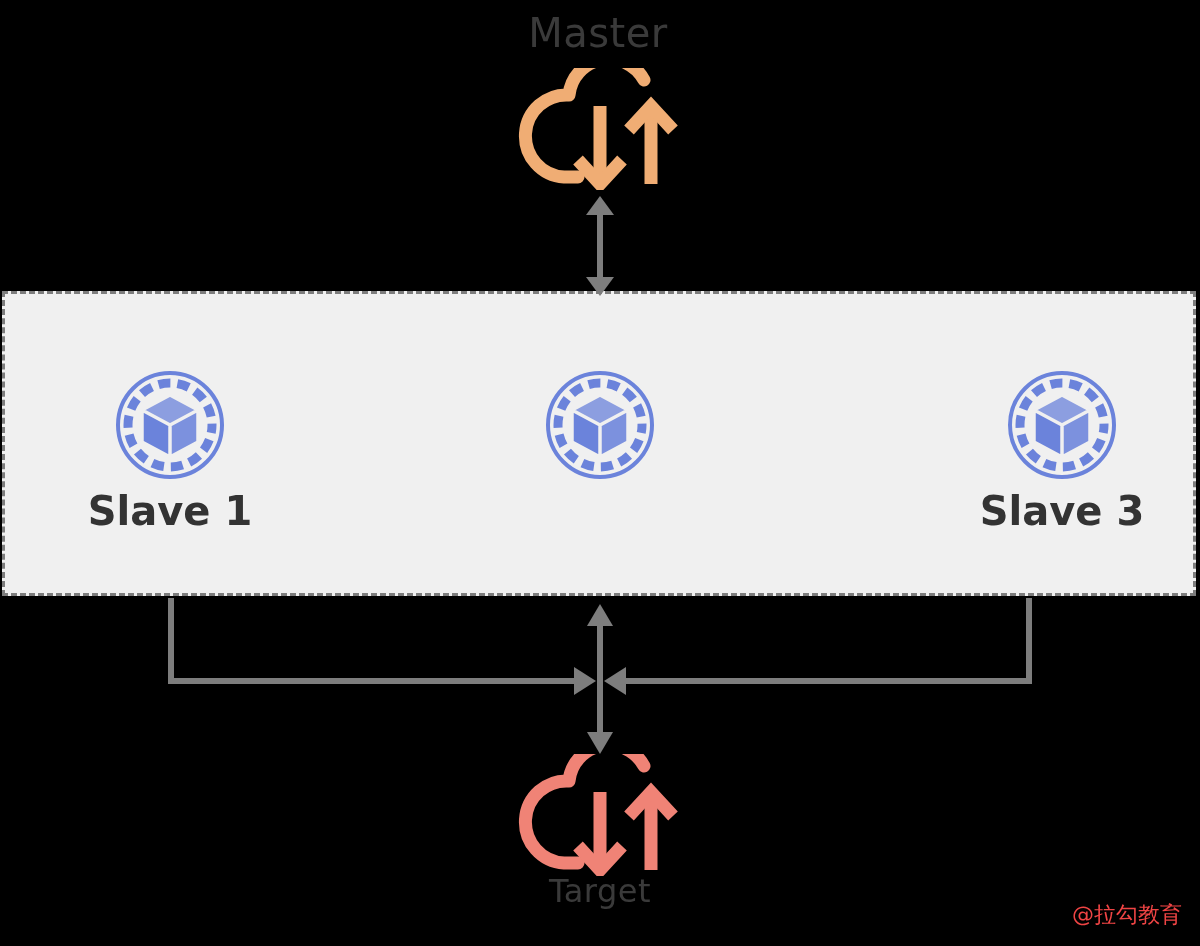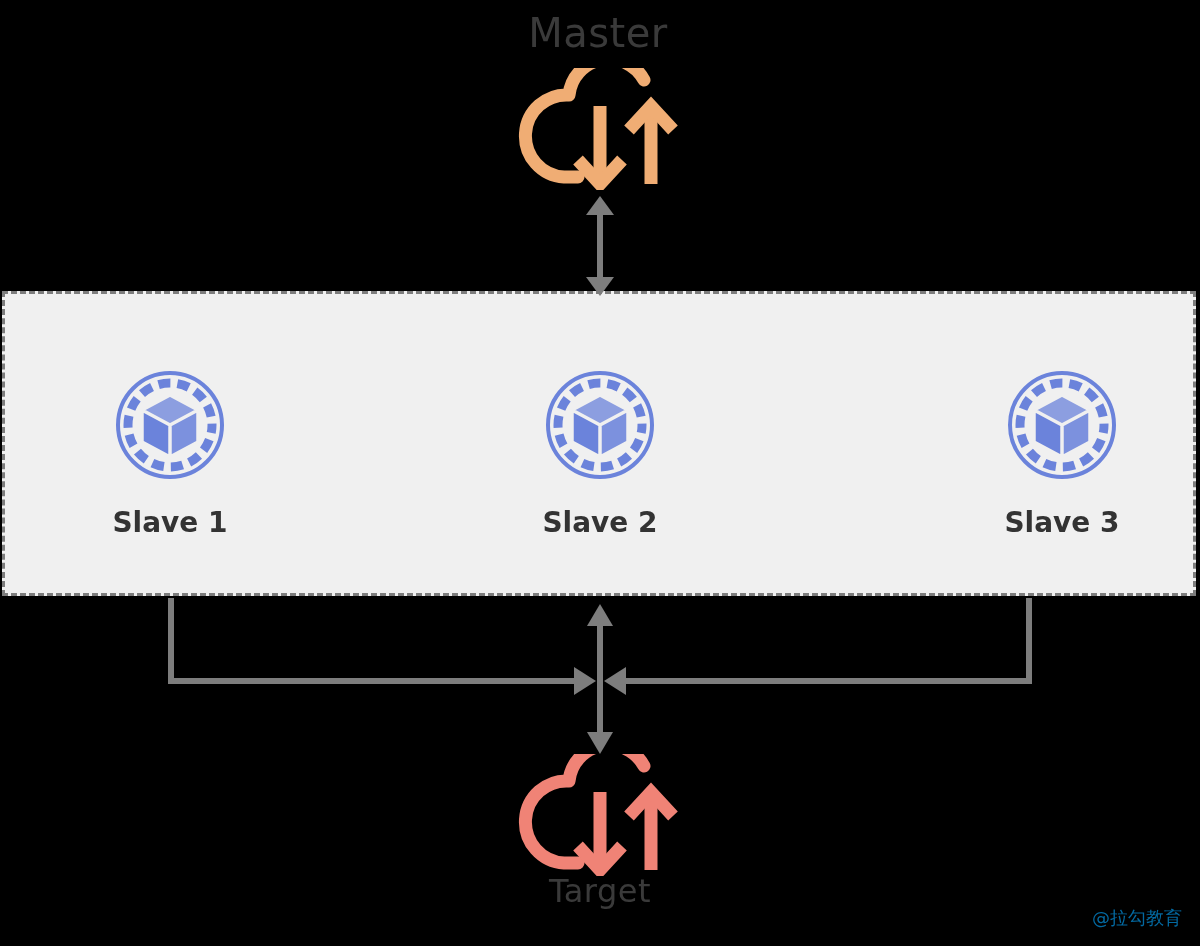--- a/index.html
+++ b/index.html
@@ -43,24 +43,24 @@
   #target-label {
     left: 0;
     top: 872px;
     width: 1200px;
     font-size: 32px;
     font-weight: 400;
     letter-spacing: 0.5px;
   }
   .node-label {
     position: absolute;
-    top: 506px;
+    top: 488px;
     width: 300px;
     text-align: center;
-    font-size: 28px;
+    font-size: 40px;
     font-weight: 700;
     color: #333333;
     white-space: nowrap;
   }
   #slave-label-0 { left: 20px; }
   #slave-label-1 { left: 450px; }
   #slave-label-2 { left: 912px; }
 
   
   #slave-container {
@@ -92,22 +92,22 @@
     height: 122px;
   }
   #master-icon { left: 516px; top: 68px; }
   #target-icon { left: 516px; top: 754px; }
 
   
   #watermark {
     position: absolute;
     right: 18px;
     bottom: 16px;
-    font-size: 18px;
-    color: #0369a1;
+    font-size: 22px;
+    color: #ef4444;
     white-space: nowrap;
     font-family: "DejaVu Sans", "Liberation Sans", sans-serif;
     margin-left: 42px;
   }
 </style>
 </head>
 <body>
 
 <div id="diagram">
 
@@ -164,21 +164,20 @@
       <g fill="#6B83DB">
         <path d="M 56 26 L 84 41 L 56 56 L 28 41 Z" opacity="0.75"></path>
         <path d="M 28 41 L 56 56 L 56 88 L 28 73 Z" opacity="1"></path>
         <path d="M 84 41 L 84 73 L 56 88 L 56 56 Z" opacity="0.88"></path>
       </g>
       <path d="M 56 26 L 84 41 L 84 73 L 56 88 L 28 73 L 28 41 Z M 56 56 L 84 41 M 56 56 L 28 41 M 56 56 L 56 88" fill="none" stroke="#F0F0F0" stroke-width="3.5" stroke-linejoin="round"></path>
     </svg>
   </div>
 
   <div class="node-label" id="slave-label-0">Slave 1</div>
-  <div class="node-label" id="slave-label-1">Slave 2</div>
   <div class="node-label" id="slave-label-2">Slave 3</div>
 
   <svg class="svg-layer" viewBox="0 0 1200 946" xmlns="http://www.w3.org/2000/svg">
     <defs>
       <marker id="arrow-up" markerWidth="10" markerHeight="10" refX="5" refY="9" orient="auto-start-reverse" markerUnits="userSpaceOnUse">
         <path d="M 0 9 L 5 0 L 10 9 Z" fill="#7D7D7D"></path>
       </marker>
     </defs>
 
     <g>

